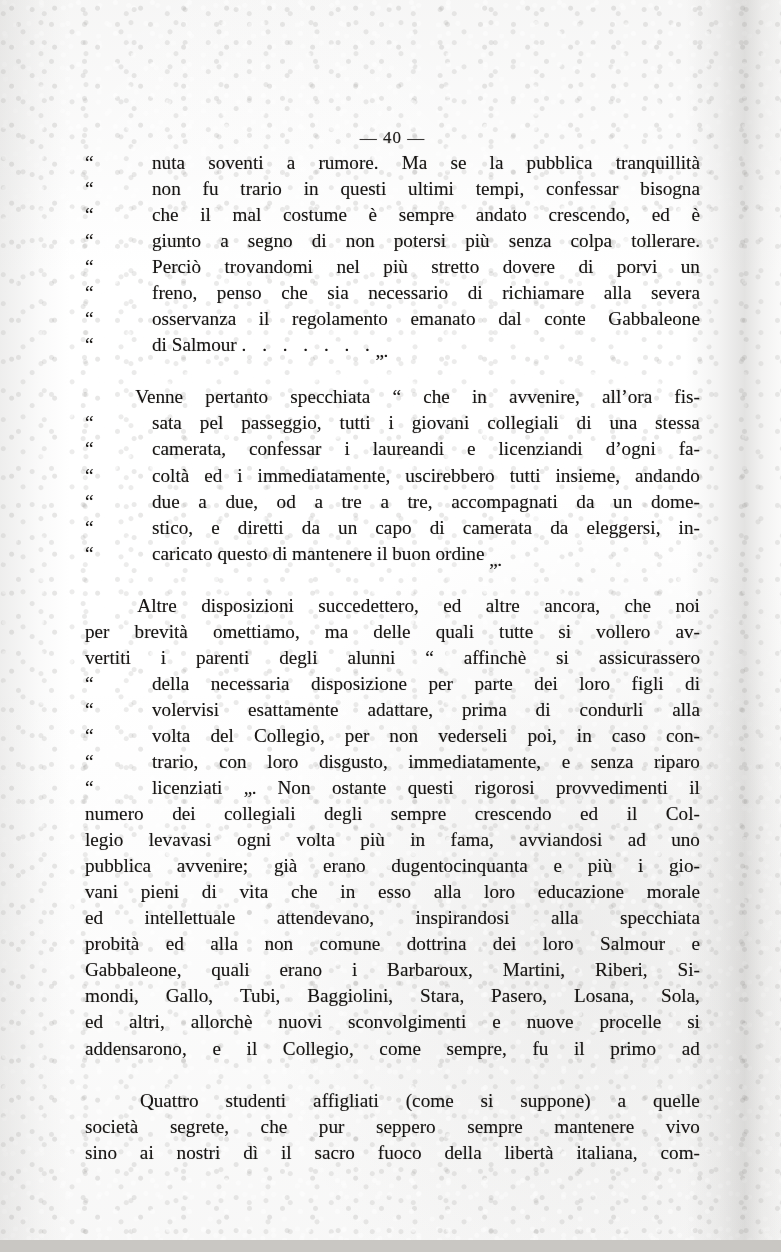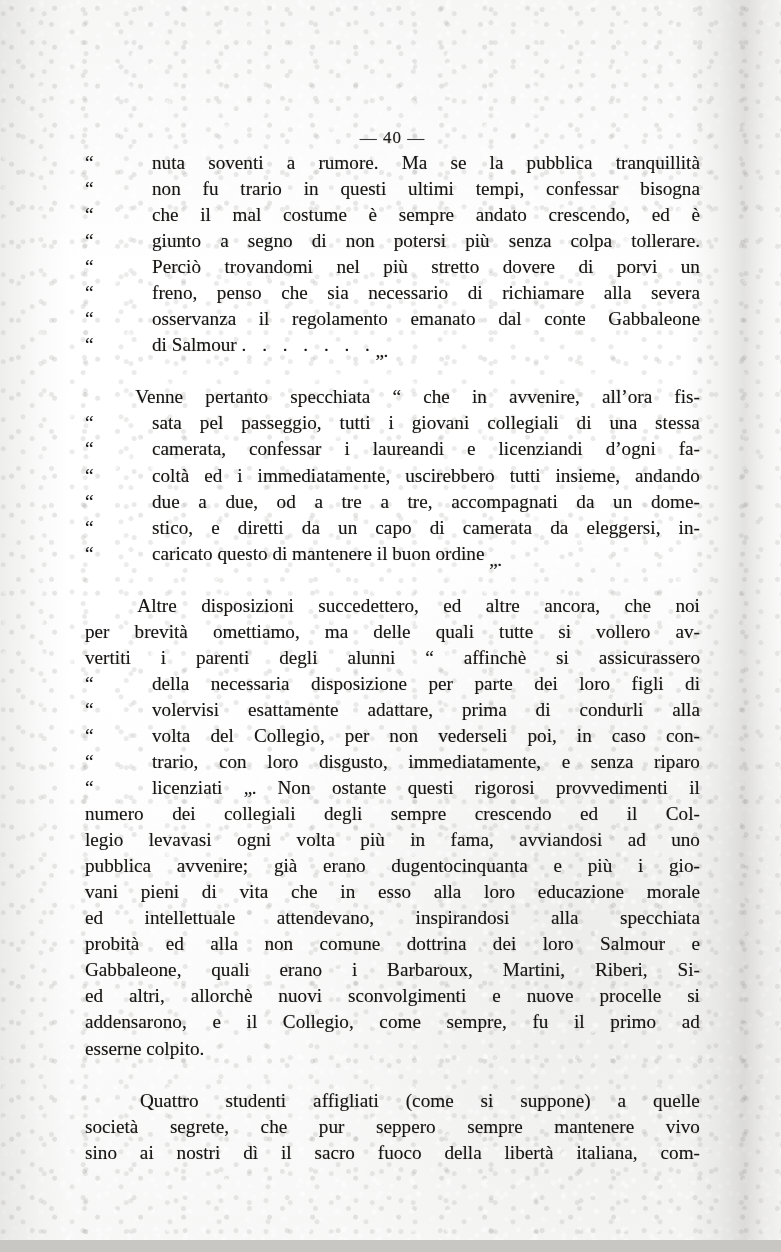--- a/index.html
+++ b/index.html
@@ -573,20 +573,32 @@
               <span>erano</span>
               <span>i</span>
               <span>Barbaroux,</span>
               <span>Martini,</span>
               <span>Riberi,</span>
               <span>Si-</span>
             </div>
           </div>
           <div class="line">
             <div class="just nopad">
+              <span>mondi,</span>
+              <span>Gallo,</span>
+              <span>Tubi,</span>
+              <span>Baggiolini,</span>
+              <span>Stara,</span>
+              <span>Pasero,</span>
+              <span>Losana,</span>
+              <span>Sola,</span>
+            </div>
+          </div>
+          <div class="line">
+            <div class="just nopad">
               <span>ed</span>
               <span>altri,</span>
               <span>allorchè</span>
               <span>nuovi</span>
               <span>sconvolgimenti</span>
               <span>e</span>
               <span>nuove</span>
               <span>procelle</span>
               <span>si</span>
             </div>
@@ -597,23 +609,20 @@
               <span>e</span>
               <span>il</span>
               <span>Collegio,</span>
               <span>come</span>
               <span>sempre,</span>
               <span>fu</span>
               <span>il</span>
               <span>primo</span>
               <span>ad</span>
             </div>
-          </div>
-          <div class="line">
-            <div class="flush nopad"><span>esserne colpito.</span></div>
           </div>
         </div>
         <div class="gap-top-1">
           <div class="line">
             <div class="just nopad">
               <span class="indent"></span>
               <span>Quattro</span>
               <span>studenti</span>
               <span>affigliati</span>
               <span>(come</span>

